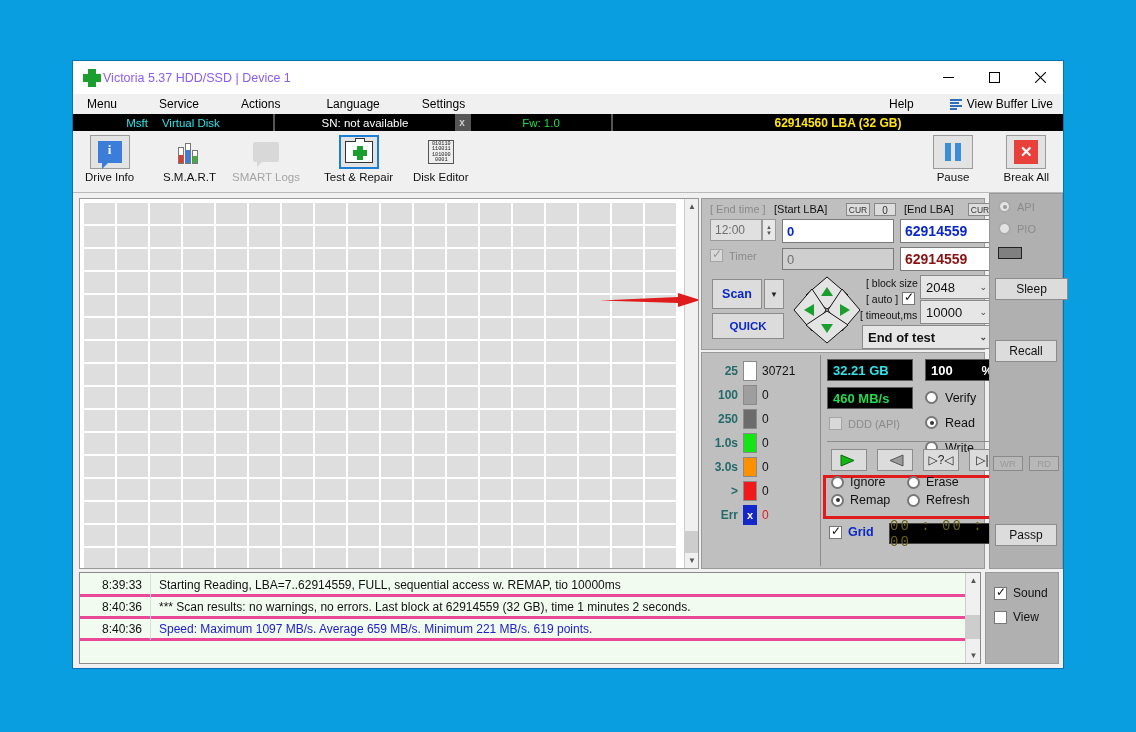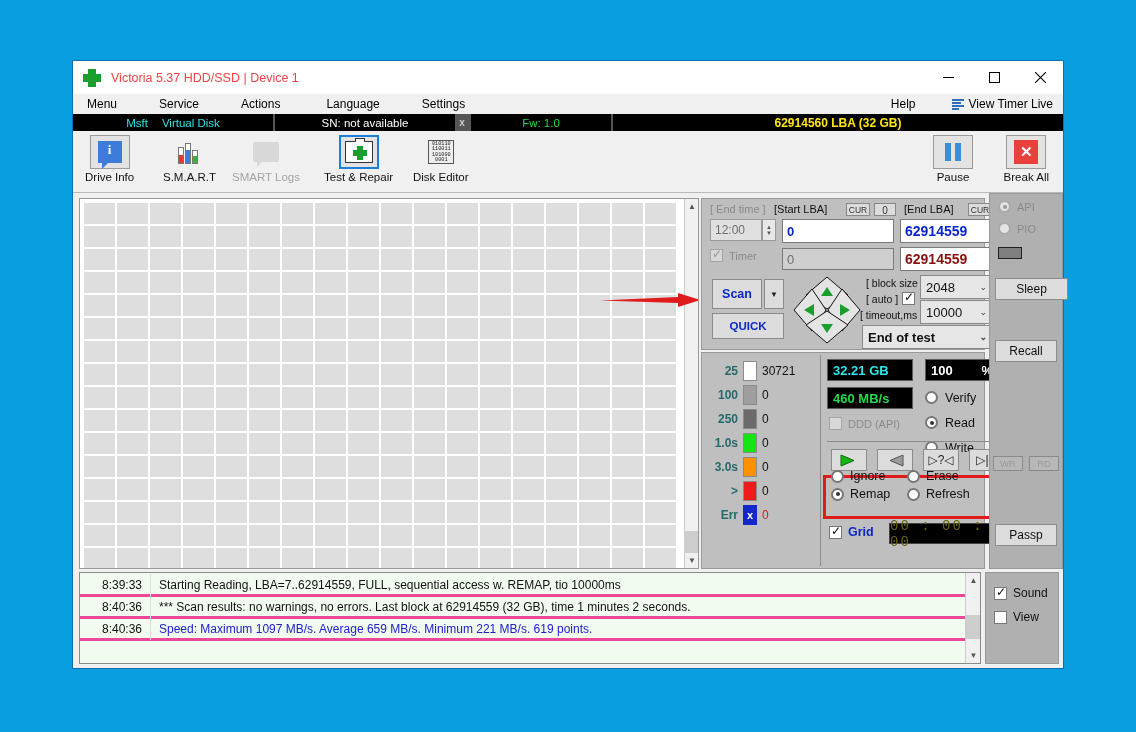--- a/index.html
+++ b/index.html
@@ -18,21 +18,21 @@
     display:flex; flex-direction:column;
   }
   
   .titlebar{
     height:33px; background:#ffffff; display:flex; align-items:center;
     flex:none; position:relative;
   }
   .tb-icon{ width:22px; height:22px; margin-left:8px; position:relative; flex:none;}
   .tb-icon .cross-v{position:absolute; left:7px; top:2px; width:8px; height:18px; background:#1a9e2e;}
   .tb-icon .cross-h{position:absolute; left:2px; top:7px; width:18px; height:8px; background:#1a9e2e;}
-  .tb-title{ font-size:12.5px; color:#ef4444; margin-left:8px; white-space:nowrap;}
+  .tb-title{ font-size:12.5px; color:#8b5cf6; margin-left:0; white-space:nowrap;}
   .tb-btns{ position:absolute; right:0; top:0; height:33px; display:flex;}
   .tb-btn{ width:46px; height:33px; display:flex; align-items:center; justify-content:center; font-size:13px; color:#000;}
   
   .menubar{ height:20px; background:#f0f0f0; display:flex; align-items:center; flex:none; position:relative;}
   .menu-item{ font-size:12px; color:#000; padding:0 10px; height:20px; line-height:20px;}
   .m-menu{ margin-left:4px; }
   .menu-right{ position:absolute; right:4px; top:0; height:20px; display:flex; align-items:center;}
   .vbl-icon{ width:12px; height:11px; display:inline-block; margin-right:5px; position:relative;}
   .vbl-icon i{ position:absolute; left:0; height:2px; background:#2f6fba; display:block;}
   
@@ -180,21 +180,21 @@
     <div class="menu-item" style="margin-left:22px">Settings</div>
     <div class="menu-right">
       <div class="menu-item">Help</div>
       <div style="display:flex;align-items:center;margin-left:26px;margin-right:6px">
         <span class="vbl-icon">
           <i style="top:0;width:12px"></i>
             <i style="top:3px;width:9px"></i>
             <i style="top:6px;width:12px"></i>
             <i style="top:9px;width:7px"></i>
         </span>
-        <span style="font-size:12px;color:#000">View Timer Live</span>
+        <span style="font-size:12px;color:#000">View Buffer Live</span>
       </div>
     </div>
   </div>
 
   <div class="devbar">
     <div class="dev-seg dev-model">
       <span>Msft</span>
       <span>Virtual Disk</span>
     </div>
     <div class="dev-sep"></div>
@@ -718,21 +718,21 @@
             <div class="navbtn" style="width:36px;height:22px">
               <svg width="18" height="13" viewBox="0 0 18 13">
                   <polygon points="17,1 4,6.5 17,12" fill="#9a9a9a" stroke="#555"></polygon>
                 </svg>
             </div>
             <div class="navbtn" style="width:36px;height:22px;font-size:12px;color:#222">▷?◁</div>
             <div class="navbtn" style="width:36px;height:22px;font-size:12px;color:#222">▷|◁</div>
           </div>
 
           <div class="redbox" style="left:2px;top:122px;width:184px;height:44px"></div>
-          <div style="position: absolute; left: 10px; top: 114px; display: grid; grid-template-columns: 76px 88px; grid-auto-rows: 18px;" id="action-radios">
+          <div style="position: absolute; left: 10px; top: 120px; display: grid; grid-template-columns: 76px 88px; grid-auto-rows: 18px;" id="action-radios">
               <div style="display: flex; align-items: center; gap: 6px; font-size: 12.5px; color: rgb(17, 17, 17);">
                 <span class="radio"></span>
                 <span>Ignore</span>
               </div>
               <div style="display: flex; align-items: center; gap: 6px; font-size: 12.5px; color: rgb(17, 17, 17);">
                 <span class="radio"></span>
                 <span>Erase</span>
               </div>
               <div style="display: flex; align-items: center; gap: 6px; font-size: 12.5px; color: rgb(17, 17, 17);">
                 <span class="radio on"></span>

